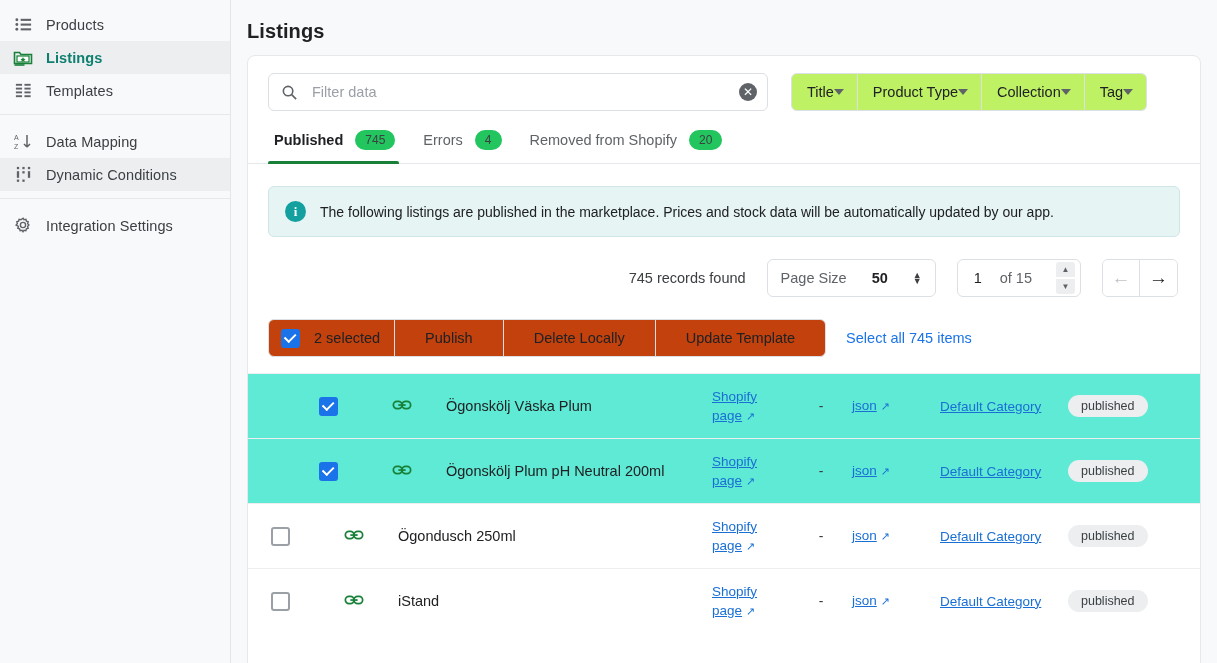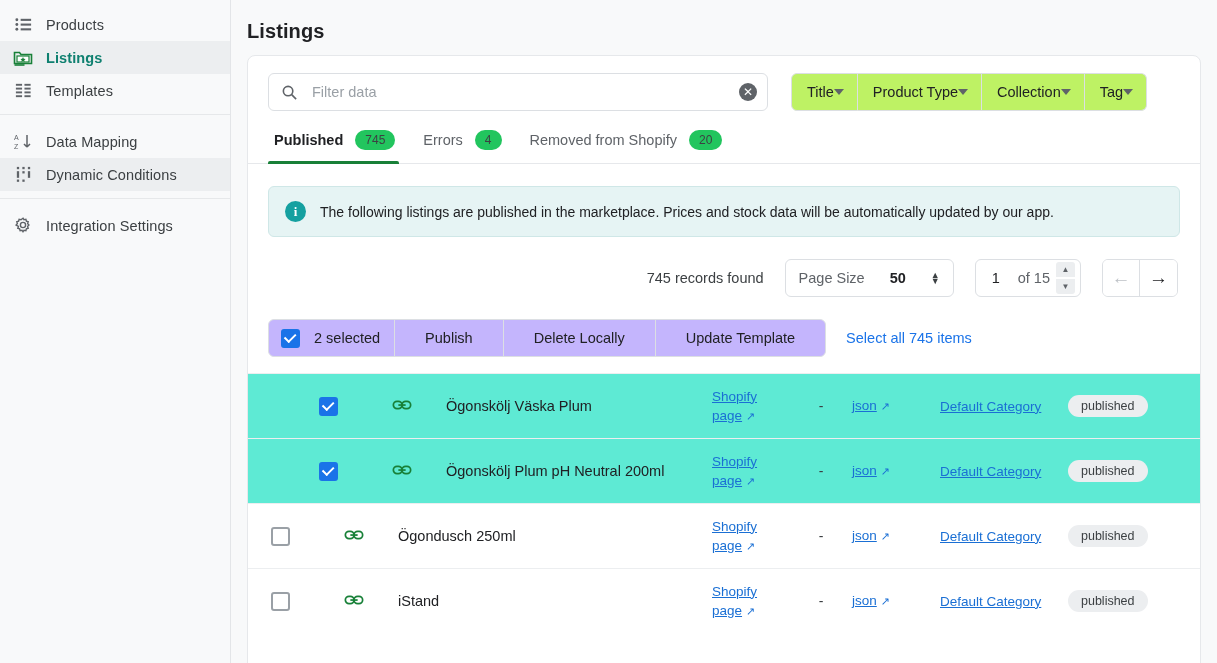--- a/index.html
+++ b/index.html
@@ -213,21 +213,21 @@
     border-radius: 6px;
     background: #fff;
     display: flex; align-items: center;
     padding-left: 14px;
   }
   .pagenum {
     width: 20px; border: none; outline: none; background: transparent;
     font-family: "Liberation Sans", sans-serif; font-size: 14.5px; color: #202124;
     text-align: left;
   }
-  .pageof { color: #5f6368; font-size: 14.5px; margin: 0 6px 0 8px; }
+  .pageof { color: #5f6368; font-size: 14.5px; margin: 0 24px 0 8px; }
   .stepper { display: flex; flex-direction: column; margin-right: 5px; }
   .step {
     width: 19px; height: 15px;
     background: #eceef0;
     display: flex; align-items: center; justify-content: center;
     color: #5f6368; font-size: 8px; cursor: pointer;
   }
   .step.up { border-radius: 3px 3px 0 0; margin-bottom: 2px; }
   .step.down { border-radius: 0 0 3px 3px; }
   .arrows { display: flex; height: 38px; border: 1px solid #dcdfe3; border-radius: 6px; overflow: hidden; }
@@ -237,21 +237,21 @@
   }
   .arrow-btn.prev { color: #bdc1c6; border-right: 1px solid #dcdfe3; }
 
   
   .bulkbar-wrap { padding: 22px 0 0 20px; display: flex; align-items: center; }
   .bulkbar {
     display: flex; align-items: center;
     border: 1px solid #dcdfe3;
     border-radius: 6px;
     height: 38px;
-    background: #c4b5fd;
+    background: #c2410c;
     overflow: hidden;
     justify-content: center;
   }
   .bulk-cell {
     display: flex; align-items: center; justify-content: center;
     height: 100%;
     padding: 0 30px;
     font-size: 14.5px;
     color: #202124;
     cursor: pointer;

